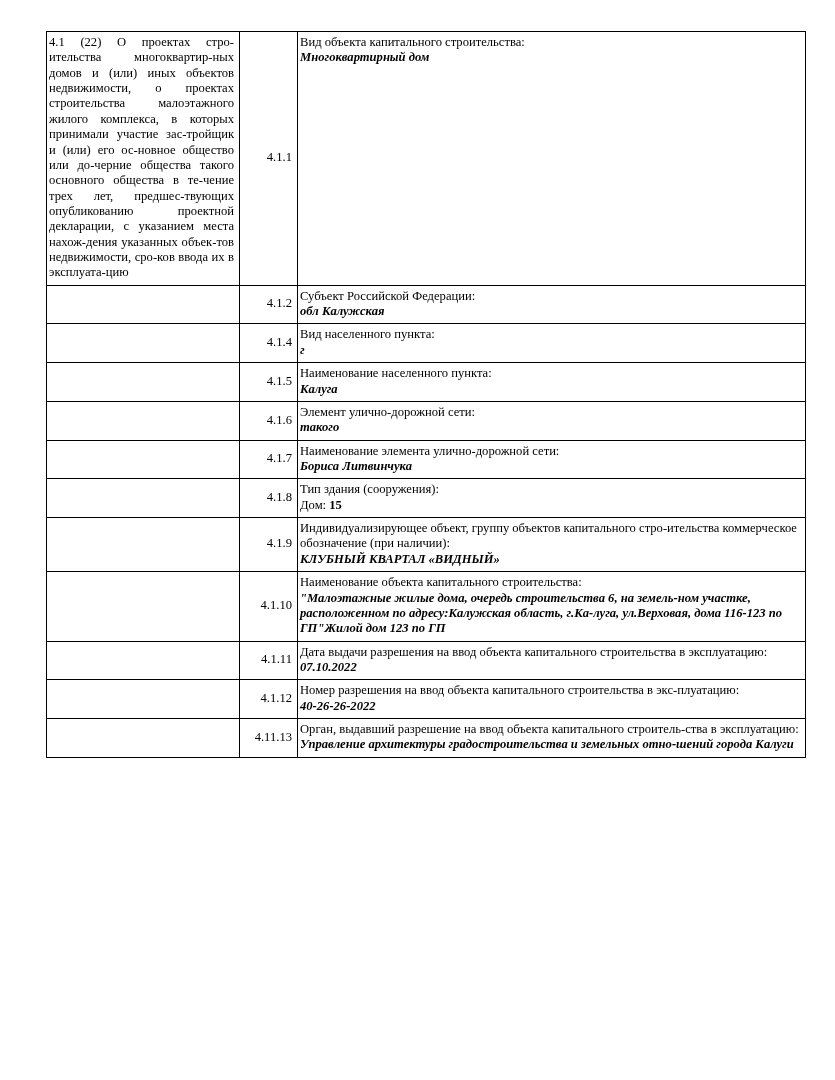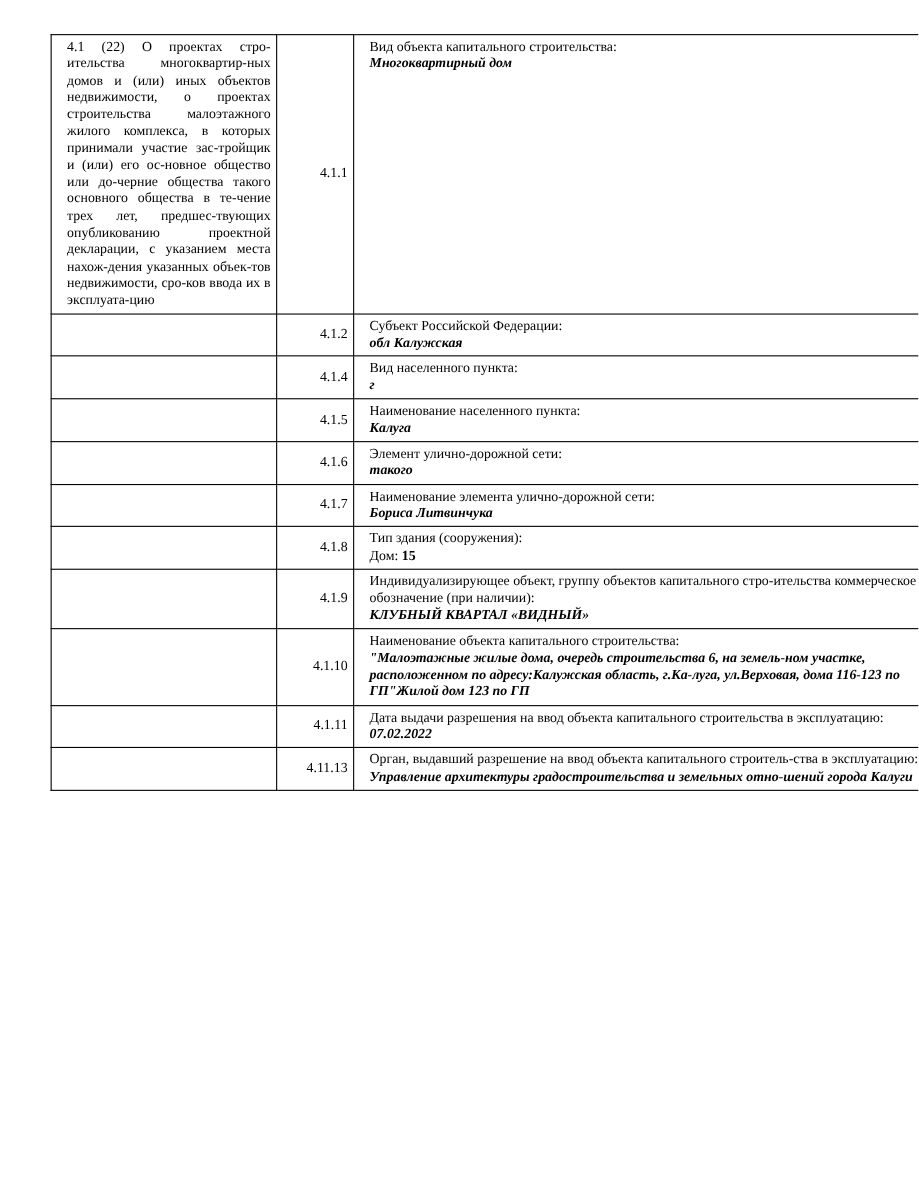--- a/index.html
+++ b/index.html
@@ -27,21 +27,21 @@
     position: absolute;
     left: 46px;
     top: 31px;
     width: 744px;
     border-collapse: collapse;
     table-layout: fixed;
   }
   .doc-table td {
     border: 1px solid #000000;
     vertical-align: top;
-    padding: 3px 5px 4px 14px;
+    padding: 3px 5px 4px 2px;
     font-size: 12.6px;
     line-height: 1.22;
   }
   td.col-label {
     width: 185px;
     text-align: justify;
     text-align-last: justify;
     hyphens: manual;
   }
   td.col-num {
@@ -165,24 +165,32 @@
           <span class="cap-label">Наименование объекта капитального строительства:</span>
           <span class="cap-value">"Малоэтажные жилые дома, очередь строительства 6, на земель-ном участке, расположенном по адресу:Калужская область, г.Ка-луга, ул.Верховая, дома 116-123 по ГП"Жилой дом 123 по ГП</span>
         </td>
       </tr>
 
       <tr>
         <td class="col-label empty-cell"></td>
         <td class="col-num vmid">4.1.11</td>
         <td class="col-content">
           <span class="cap-label">Дата выдачи разрешения на ввод объекта капитального строительства в эксплуатацию:</span>
-          <span class="cap-value">07.02.2022</span>
-        </td>
-      </tr>
-
+          <span class="cap-value">07.10.2022</span>
+        </td>
+      </tr>
+
+      <tr>
+        <td class="col-label empty-cell"></td>
+        <td class="col-num vmid">4.1.12</td>
+        <td class="col-content">
+          <span class="cap-label">Номер разрешения на ввод объекта капитального строительства в экс-плуатацию:</span>
+          <span class="cap-value">40-26-26-2022</span>
+        </td>
+      </tr>
 
       <tr>
         <td class="col-label empty-cell"></td>
         <td class="col-num vmid">4.11.13</td>
         <td class="col-content">
           <span class="cap-label">Орган, выдавший разрешение на ввод объекта капитального строитель-ства в эксплуатацию:</span>
           <span class="cap-value">Управление архитектуры градостроительства и земельных отно-шений города Калуги</span>
         </td>
       </tr>
 

